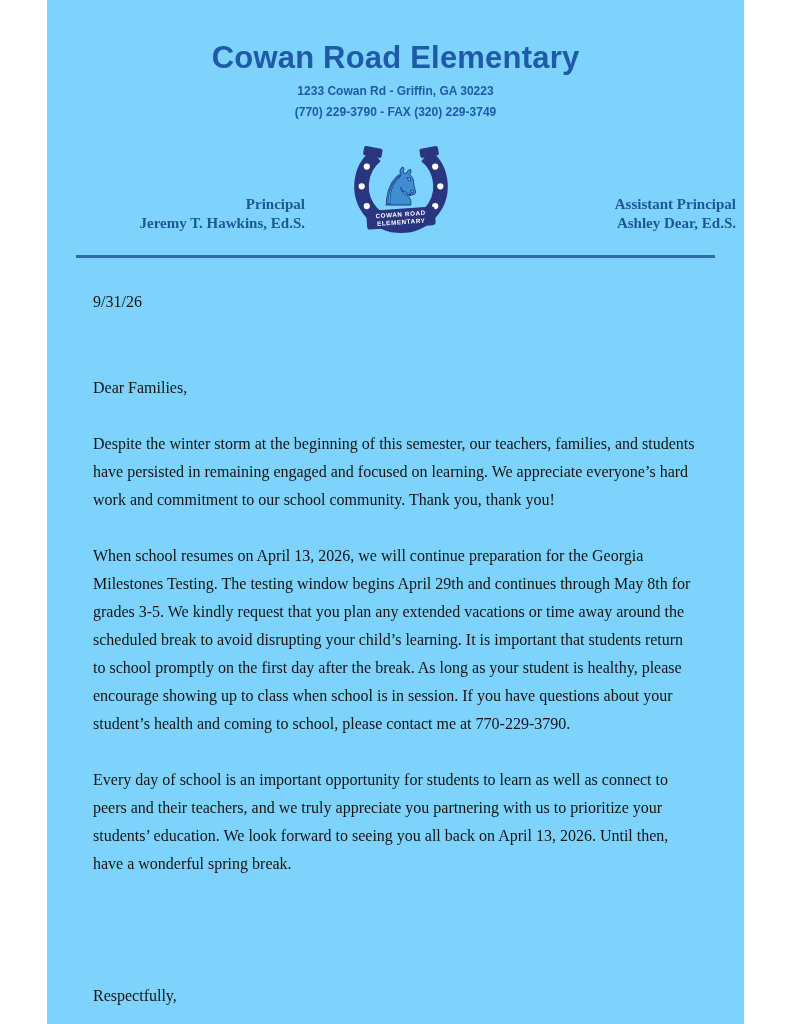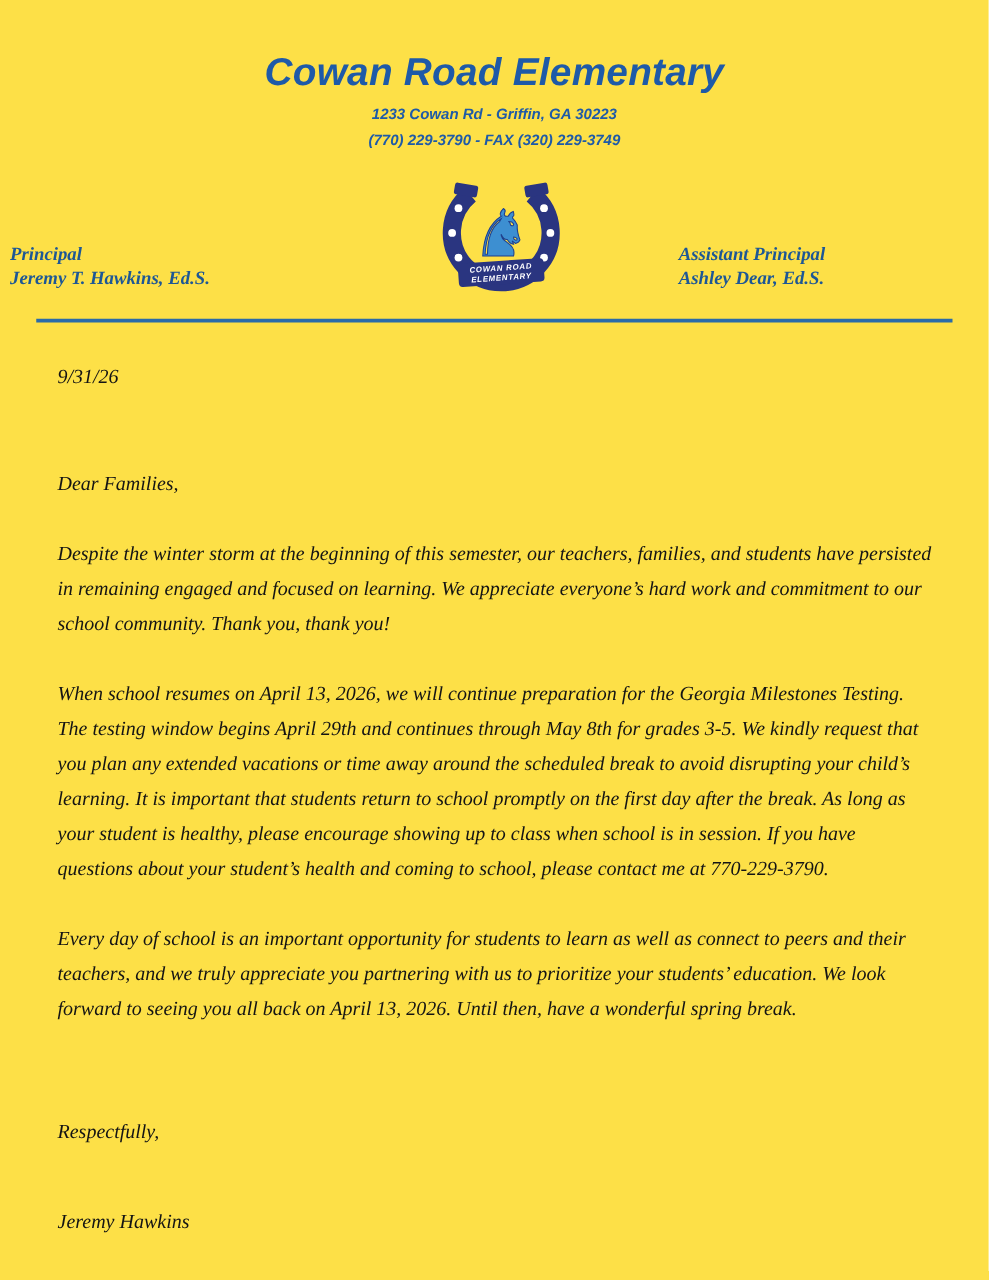--- a/index.html
+++ b/index.html
@@ -1,26 +1,25 @@
 <!DOCTYPE html>
 <html><head>
 <meta charset="utf-8">
 <style>
   * { margin: 0; padding: 0; box-sizing: border-box; }
   html, body { background: #ffffff; }
   .page {
     position: relative;
-    width: 791px;
+    width: 697px;
     height: 1024px;
     margin: 0 auto;
-    background: #fde047;
+    background: #7dd3fc;
     overflow: hidden;
     font-family: "Liberation Serif", serif;
     color: #111111;
-    font-style: italic;
   }
   
   .masthead { text-align: center; padding-top: 40px; }
   .school-name {
     font-family: "Liberation Sans", sans-serif;
     font-weight: bold;
     font-size: 31px;
     letter-spacing: 0.2px;
     color: #1e5aa8;
     line-height: 1.15;
@@ -41,21 +40,21 @@
     align-items: flex-end;
     margin-top: 14px;
     padding: 0 8px;
     height: 106px;
   }
   .staff-block {
     font-family: "Liberation Serif", serif;
     font-weight: bold;
     font-size: 15px;
     color: #1d5796;
-    text-align: left;
+    text-align: right;
     line-height: 19px;
     margin-bottom: 10px;
   }
   .staff-block.left  { width: 250px; }
   .staff-block.right { width: 240px; }
   .logo-wrap { width: 104px; height: 104px; flex: 0 0 auto; }
 
   
   .divider {
     height: 3px;
@@ -66,21 +65,21 @@
   
   .letter {
     padding: 0 45px 0 46px;
     font-size: 16px;
     line-height: 28px;
     color: #141414;
   }
   .date       { margin-top: 30px; }
   .salutation { margin-top: 58px; }
   .para       { margin-top: 28px; }
-  .closing    { margin-top: 70px; }
+  .closing    { margin-top: 104px; }
   .signature  { margin-top: 44px; }
 </style>
 </head>
 <body>
 
 <div class="page">
 
   <div class="masthead">
     <div class="school-name">Cowan Road Elementary</div>
     <div class="contact-line first">1233 Cowan Rd - Griffin, GA 30223</div>

